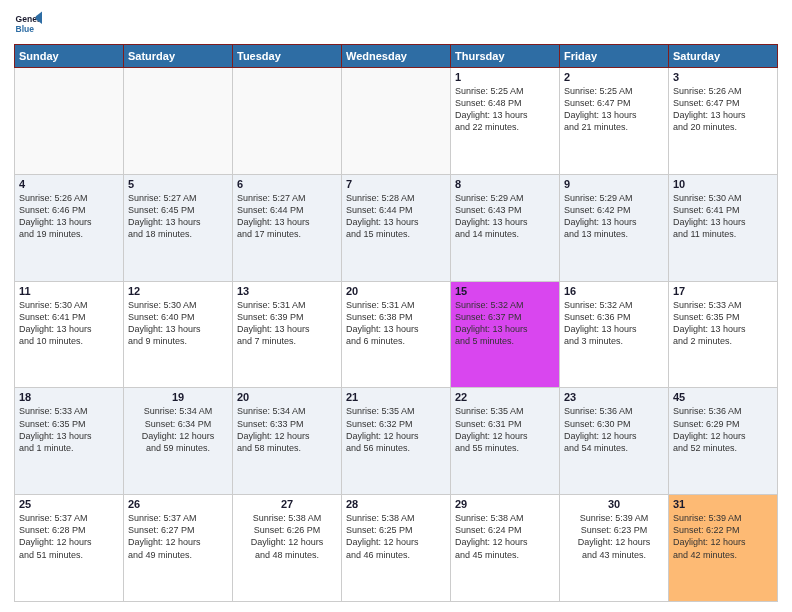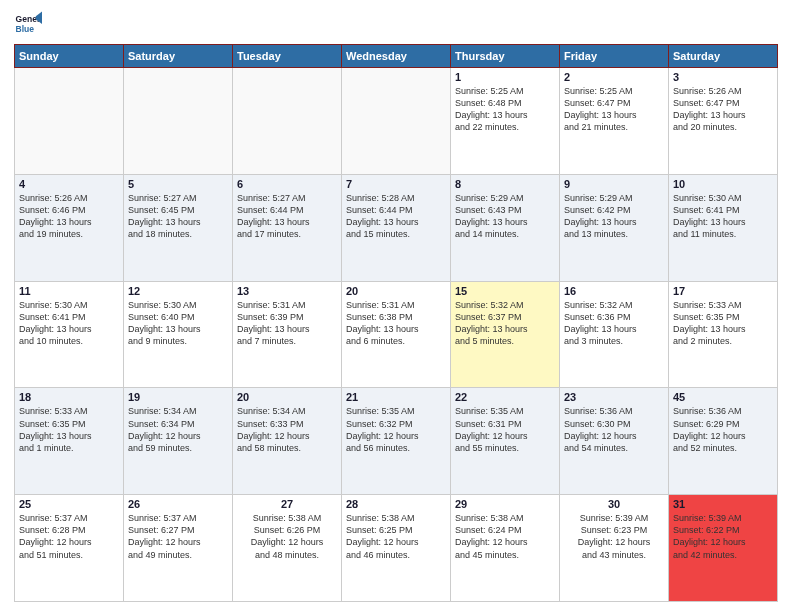--- a/index.html
+++ b/index.html
@@ -229,21 +229,21 @@
 Daylight: 13 hours
 and 7 minutes.</div>
           </td>
           <td style="background: rgb(255, 255, 255);">
             <span class="day-number">20</span>
             <div class="cell-text" style="white-space: pre-line;">Sunrise: 5:31 AM
 Sunset: 6:38 PM
 Daylight: 13 hours
 and 6 minutes.</div>
           </td>
-          <td style="background: #fef9c3;">
+          <td style="background: #d946ef;">
             <span class="day-number">15</span>
             <div class="cell-text" style="white-space: pre-line;">Sunrise: 5:32 AM
 Sunset: 6:37 PM
 Daylight: 13 hours
 and 5 minutes.</div>
           </td>
           <td style="background: rgb(255, 255, 255);">
             <span class="day-number">16</span>
             <div class="cell-text" style="white-space: pre-line;">Sunrise: 5:32 AM
 Sunset: 6:36 PM
@@ -259,21 +259,21 @@
           </td>
         </tr>
         <tr>
           <td style="background: rgb(238, 242, 247); margin-left: 11px;">
             <span class="day-number">18</span>
             <div class="cell-text" style="white-space: pre-line;">Sunrise: 5:33 AM
 Sunset: 6:35 PM
 Daylight: 13 hours
 and 1 minute.</div>
           </td>
-          <td style="background: rgb(238, 242, 247);">
+          <td style="background: rgb(238, 242, 247); text-align: center;">
             <span class="day-number">19</span>
             <div class="cell-text" style="white-space: pre-line;">Sunrise: 5:34 AM
 Sunset: 6:34 PM
 Daylight: 12 hours
 and 59 minutes.</div>
           </td>
           <td style="background: rgb(238, 242, 247);">
             <span class="day-number">20</span>
             <div class="cell-text" style="white-space: pre-line;">Sunrise: 5:34 AM
 Sunset: 6:33 PM
@@ -345,21 +345,21 @@
 Daylight: 12 hours
 and 45 minutes.</div>
           </td>
           <td style="background: rgb(255, 255, 255); text-align: center;">
             <span class="day-number">30</span>
             <div class="cell-text" style="white-space: pre-line;">Sunrise: 5:39 AM
 Sunset: 6:23 PM
 Daylight: 12 hours
 and 43 minutes.</div>
           </td>
-          <td style="background: #ef4444;">
+          <td style="background: #fdba74;">
             <span class="day-number">31</span>
             <div class="cell-text" style="white-space: pre-line;">Sunrise: 5:39 AM
 Sunset: 6:22 PM
 Daylight: 12 hours
 and 42 minutes.</div>
           </td>
         </tr>
       </tbody>
   </table>
 </div>

